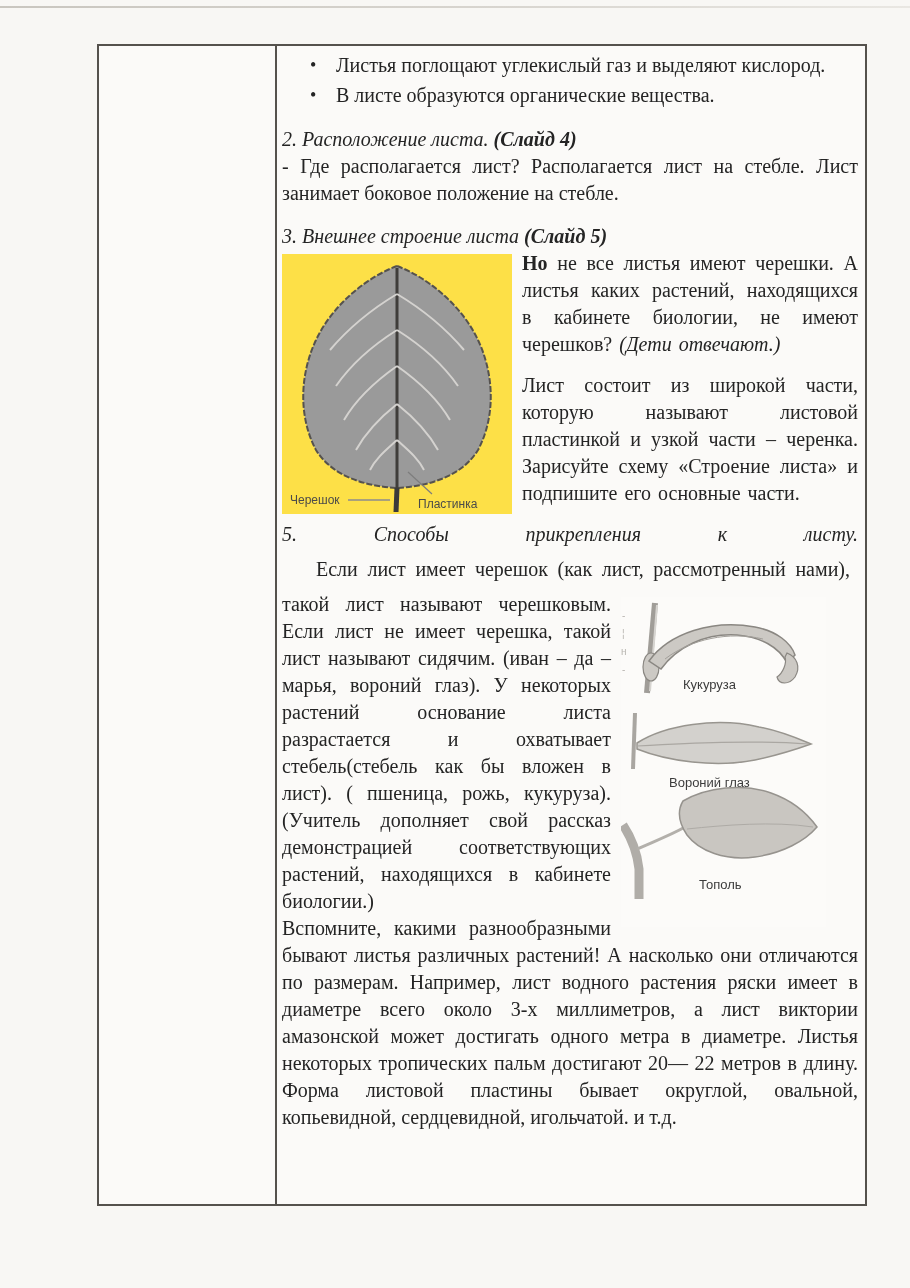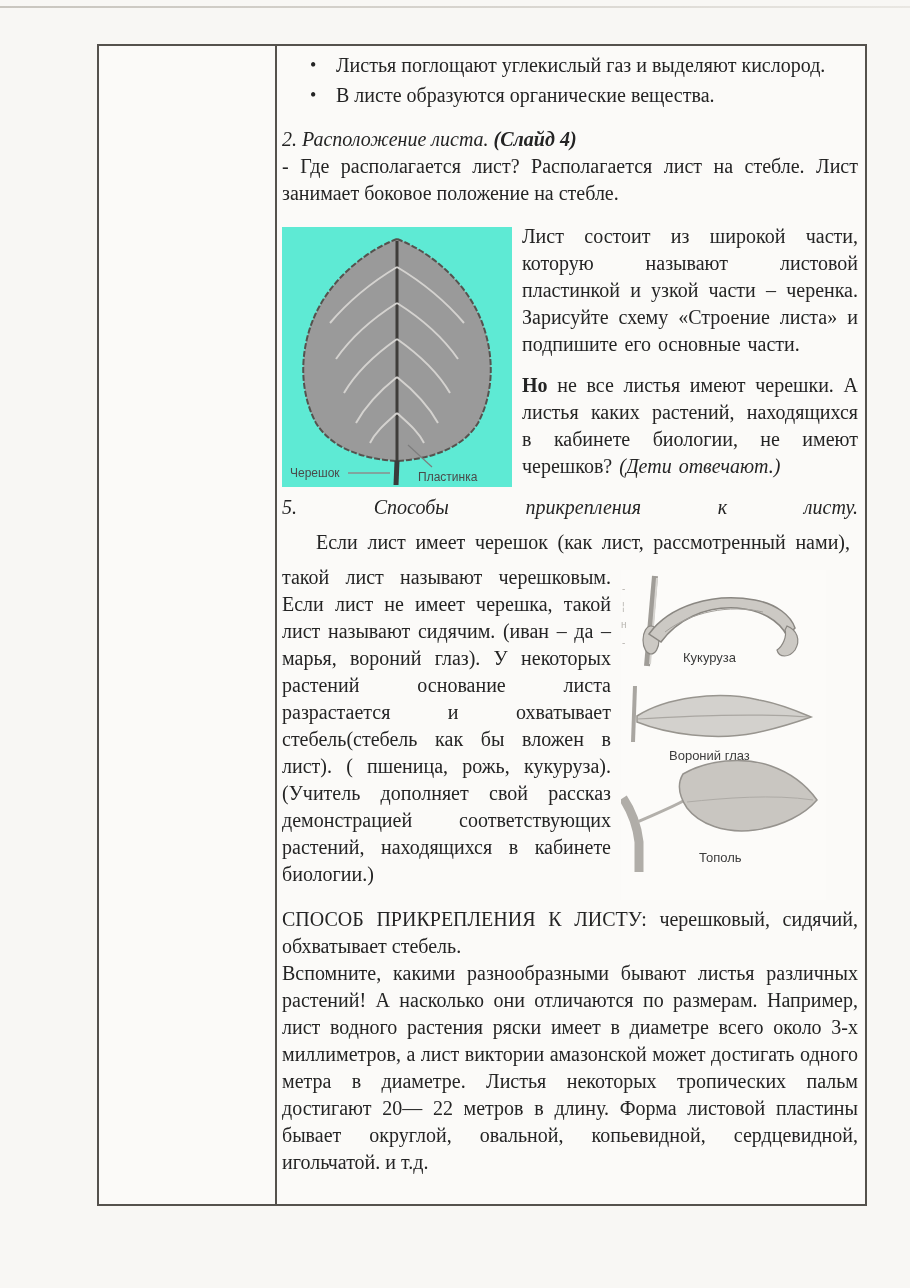--- a/index.html
+++ b/index.html
@@ -45,21 +45,21 @@
   ul.bullets li .dot{
     position:absolute;left:28px;top:0;font-size:18px;
   }
   .gap16{height:16px;}
   .heading{margin:0;}
   .para{margin:0;}
   .beside{margin:0 0 0 0;}
   .beside + .beside{margin-top:14px;}
   .figure1{
     float:left;width:230px;height:260px;margin:4px 10px 2px 0;
-    background:#5eead4;
+    background:#fde047;
     text-align:right;
   }
   .slide6{clear:left;margin:0;}
   .para-if{margin:8px;text-indent:26px;}
   .figure2{
     float:right;width:205px;height:330px;
     margin:6px 32px 6px 10px;
     background:#fcfbf9;
   }
   .wrap-text{margin:0;word-spacing:2px;}
@@ -84,20 +84,21 @@
         <li><span class="dot">•</span><span>В листе образуются органические вещества.</span></li>
       </ul>
 
       <div class="gap16"></div>
 
       <p class="heading"><span class="it">2. Расположение листа.</span> <span class="bi">(Слайд 4)</span></p>
       <p class="para j">- Где располагается лист? Располагается лист на стебле. Лист занимает боковое положение на стебле.</p>
 
       <div class="gap16"></div>
 
+      <p class="heading"><span class="it">3. Внешнее строение листа</span> <span class="bi">(Слайд 5)</span></p>
 
       <div>
         <div class="figure1">
           <svg viewBox="0 0 230 260" width="230" height="260">
             <path d="M115,12 C88,22 52,48 34,86 C18,120 16,162 34,196 C50,222 82,232 115,234 C148,232 180,222 196,196 C214,162 212,120 196,86 C178,48 142,22 115,12 Z" fill="#9a9a9a" stroke="#55524e" stroke-width="2" stroke-dasharray="6,2"></path>
             <path d="M115,14 L115,234" stroke="#3f3d3a" stroke-width="3" fill="none"></path>
             <g stroke="#d4d2cf" stroke-width="2" fill="none">
               <path d="M115,40 C95,52 70,70 48,96"></path>
                 <path d="M115,40 C135,52 160,70 182,96"></path>
               <path d="M115,76 C96,88 72,106 54,132"></path>
@@ -110,22 +111,22 @@
                 <path d="M115,186 C126,196 136,204 142,216"></path>
             </g>
             <path d="M115,234 L114,258" stroke="#3a3a3a" stroke-width="5" fill="none"></path>
             <line x1="66" y1="246" x2="108" y2="246" stroke="#8c8c8c" stroke-width="1.5"></line>
             <text x="8" y="250" font-size="12" fill="#4a4a4a">Черешок</text>
             <line x1="150" y1="240" x2="126" y2="218" stroke="#7d7d7d" stroke-width="1.2"></line>
             <text x="136" y="254" font-size="12" fill="#4a4a4a">Пластинка</text>
           </svg>
         </div>
 
+        <p class="beside beside-text j"><span class="bold">Но</span><span> не все листья имеют черешки. А листья каких растений, находящихся в кабинете биологии, не имеют черешков? </span><span class="it">(Дети отвечают.)</span></p>
         <p class="beside beside-text j">Лист состоит из широкой части, которую называют листовой пластинкой и узкой части – черенка. Зарисуйте схему «Строение листа» и подпишите его основные части.</p>
-        <p class="beside beside-text j"><span class="bold">Но</span><span> не все листья имеют черешки. А листья каких растений, находящихся в кабинете биологии, не имеют черешков? </span><span class="it">(Дети отвечают.)</span></p>
         <p class="beside it jl">5. Способы прикрепления к листу.</p>
       </div>
 
 
       <p class="para-if jl">Если лист имеет черешок (как лист, рассмотренный нами),</p>
 
       <div>
         <div class="figure2">
           <svg viewBox="0 0 205 330" width="205" height="330">
             <g fill="#b8b5b0" font-size="10">
@@ -150,20 +151,19 @@
             <path d="M2,228 C10,240 16,254 18,272 L18,302" stroke="#b0ada8" stroke-width="9" fill="none"></path>
             <path d="M16,252 C34,244 50,238 64,230" stroke="#b3b0ab" stroke-width="3" fill="none"></path>
             <path d="M62,204 C86,190 122,186 150,196 C170,203 186,216 196,230 C184,244 162,256 134,260 C104,264 78,254 66,238 C58,226 56,214 62,204 Z" fill="#c9c6c1" stroke="#96938e" stroke-width="1.5"></path>
             <path d="M66,232 C104,228 152,224 192,230" stroke="#aeaba6" stroke-width="1" fill="none"></path>
             <text x="78" y="292" font-size="13" fill="#3c3c3c">Тополь</text>
           </svg>
         </div>
         <p class="wrap-text j">такой лист называют черешковым. Если лист не имеет черешка, такой лист называют сидячим. (иван – да – марья, вороний глаз).  У некоторых растений основание листа разрастается и охватывает стебель(стебель как бы вложен в лист). ( пшеница, рожь, кукуруза). (Учитель дополняет свой рассказ демонстрацией соответствующих растений, находящихся в кабинете биологии.)</p>
       </div>
 
-      <p class="sposob j">СПОСОБ ПРИКРЕПЛЕНИЯ К ЛИСТУ: черешковый, сидячий, обхватывает стебель.</p>
 
 
       <p class="final-para j">Вспомните, какими разнообразными бывают листья различных растений! А насколько они отличаются по размерам. Например, лист водного растения ряски имеет в диаметре всего около 3-х миллиметров, а лист виктории амазонской может достигать одного метра в диаметре. Листья некоторых тропических пальм достигают 20— 22 метров в длину. Форма листовой пластины бывает округлой, овальной, копьевидной, сердцевидной, игольчатой.  и т.д.</p>
 
     </div>
   </div>
 </div>
 
 </body></html>

